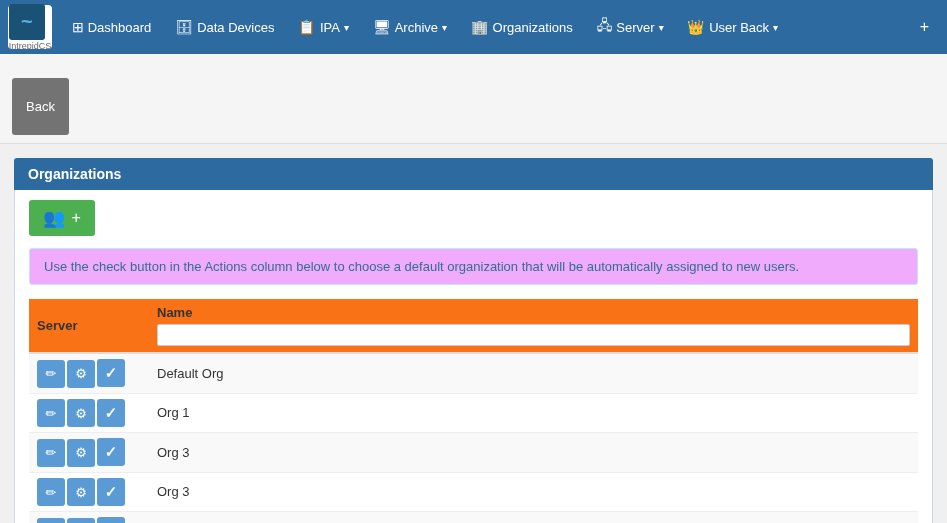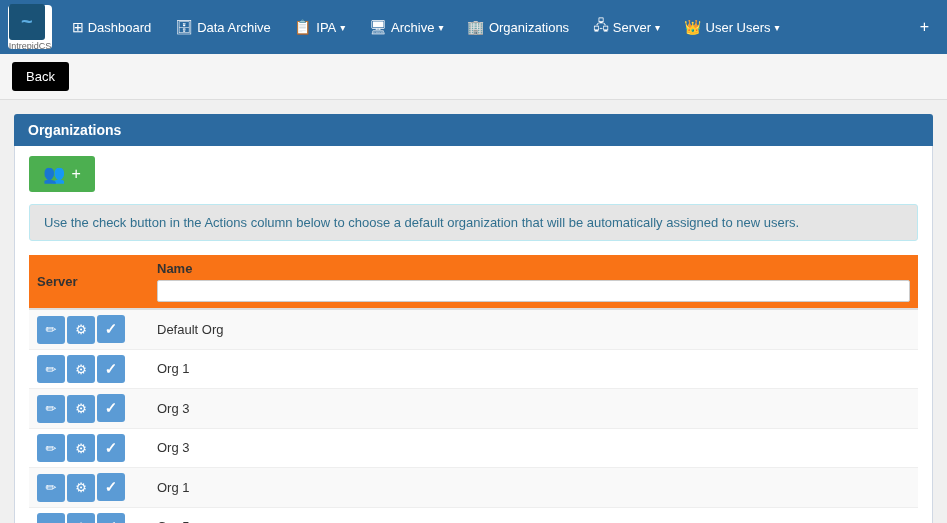--- a/index.html
+++ b/index.html
@@ -38,22 +38,22 @@
       margin-left: auto; padding: 6px 10px; font-size: 16px;
       color: white; cursor: pointer;
     }
 
     
     .breadcrumb-bar {
       background: #f5f5f5; border-bottom: 1px solid #ddd;
       padding: 8px 12px; display: flex; align-items: center; gap: 8px;
     }
     .btn-back {
-      background: #000000; color: white; border: none;
-      padding: 7px 14px; border-radius: 3px; cursor: pointer; font-size: 13px;
+      background: #737373; color: white; border: none;
+      padding: 21px 14px; border-radius: 3px; cursor: pointer; font-size: 13px; margin-top: 16px;
     }
     .breadcrumb-text { color: #555; font-size: 13px; }
 
     
     .main { padding: 14px 14px; }
 
     
     .section-header {
       background: #2c6aa0; color: white;
       padding: 8px 14px; border-radius: 3px 3px 0 0;
@@ -68,21 +68,21 @@
     .btn-add-org {
       display: flex; align-items: center; gap: 6px;
       background: #4caf50; color: white; border: none;
       padding: 7px 14px; border-radius: 3px; cursor: pointer; font-size: 14px;
       margin-bottom: 12px;
     }
     .btn-add-org .add-icon { font-size: 16px; }
 
     
     .info-box {
-      background: #e5e5e5; border: 1px solid #bce8f1;
+      background: #f0abfc; border: 1px solid #bce8f1;
       color: #31708f; border-radius: 3px;
       padding: 10px 14px; margin-bottom: 14px; font-size: 13px;
     }
 
     
     .orgs-table { width: 100%; border-collapse: collapse; }
     .orgs-table th {
       text-align: left; padding: 6px 8px;
       border-bottom: 2px solid #ddd; background: #f97316;
       font-weight: bold; color: #333;
@@ -126,21 +126,21 @@
     </div>
   </div>
 
   <div class="nav-item">
     <span class="nav-icon">⊞</span>
     <span>Dashboard</span>
   </div>
 
   <div class="nav-item">
     <span class="nav-icon">🗄</span>
-    <span>Data Archive</span>
+    <span>Data Devices</span>
   </div>
 
   <div class="nav-item">
     <span class="nav-icon">📋</span>
     <span>IPA</span>
     <span class="caret">▾</span>
   </div>
 
   <div class="nav-item">
     <span class="nav-icon">🖥</span>
@@ -154,21 +154,21 @@
   </div>
 
   <div class="nav-item">
     <span class="nav-icon">🖧</span>
     <span>Server</span>
     <span class="caret">▾</span>
   </div>
 
   <div class="nav-item">
     <span class="nav-icon">👑</span>
-    <span>User Users</span>
+    <span>User Back</span>
     <span class="caret">▾</span>
   </div>
 
   <div class="nav-plus">+</div>
 </nav>
 
 <div class="breadcrumb-bar">
   <button class="btn-back">Back</button>
 </div>
 

